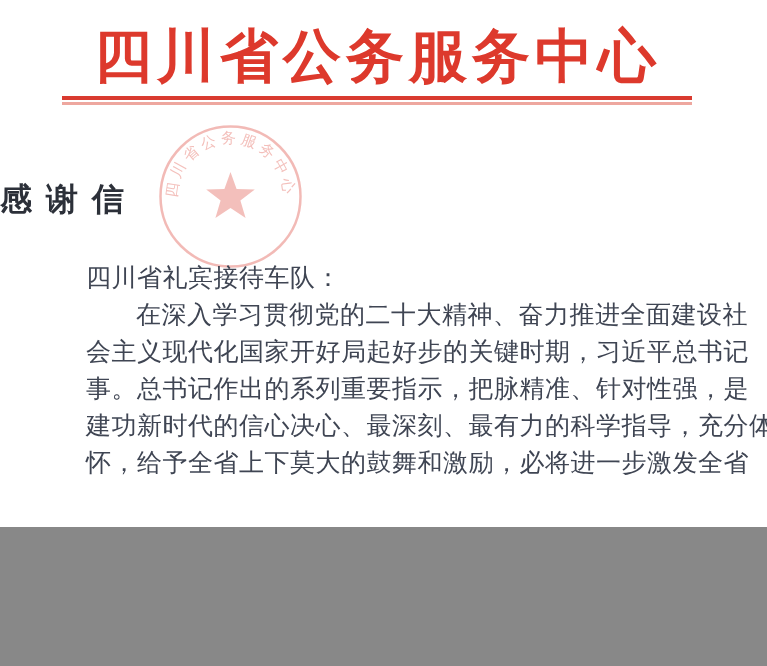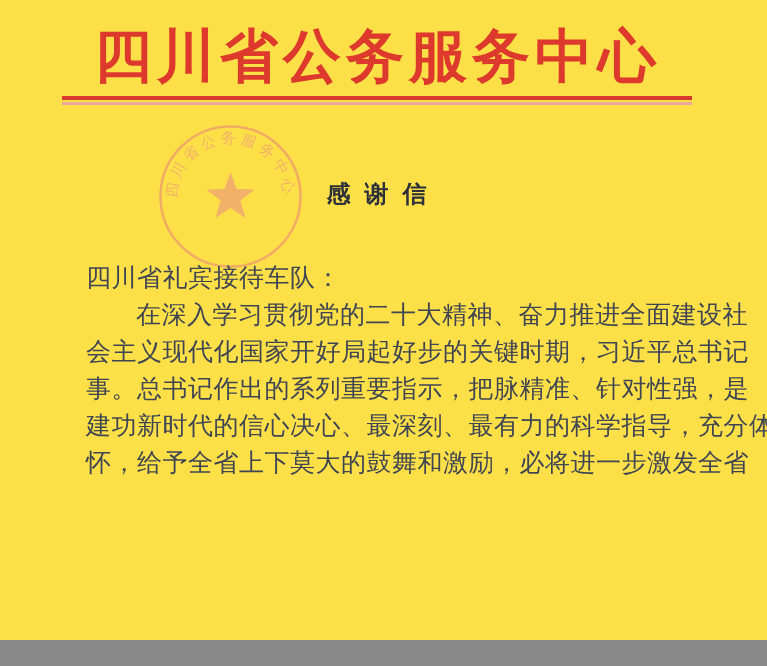--- a/index.html
+++ b/index.html
@@ -1,21 +1,21 @@
 <!DOCTYPE html>
 <html><head>
 <meta charset="utf-8">
 <style>
   html, body { margin: 0; padding: 0; background: #888; }
   .page {
     position: relative;
     width: 767px;
-    height: 640px;
+    height: 527px;
     margin: 0 auto;
-    background: #fde047;
+    background: #ffffff;
     overflow: hidden;
     font-family: "Liberation Serif", "DejaVu Serif", serif;
   }
 
   
   .org-name {
     position: absolute;
     top: 22px;
     left: 0;
     right: 0;
@@ -57,22 +57,22 @@
     filter: blur(0.6px);
     pointer-events: none;
   }
 
   
   .doc-title {
     position: absolute;
     top: 178px;
     left: 0;
     right: 0;
-    text-align: center;
-    font-size: 24px;
+    text-align: left;
+    font-size: 32px;
     font-weight: bold;
     color: #2c3039;
     letter-spacing: 14px;
     padding-right: 0px;
     white-space: nowrap;
   }
 
   
   .letter-body {
     position: absolute;

